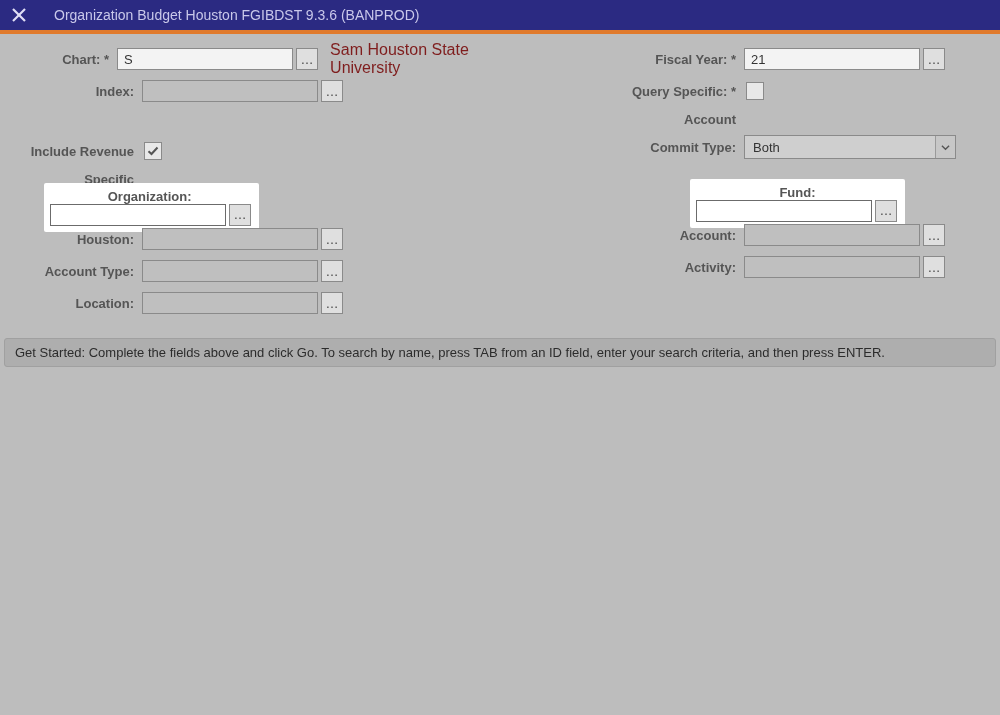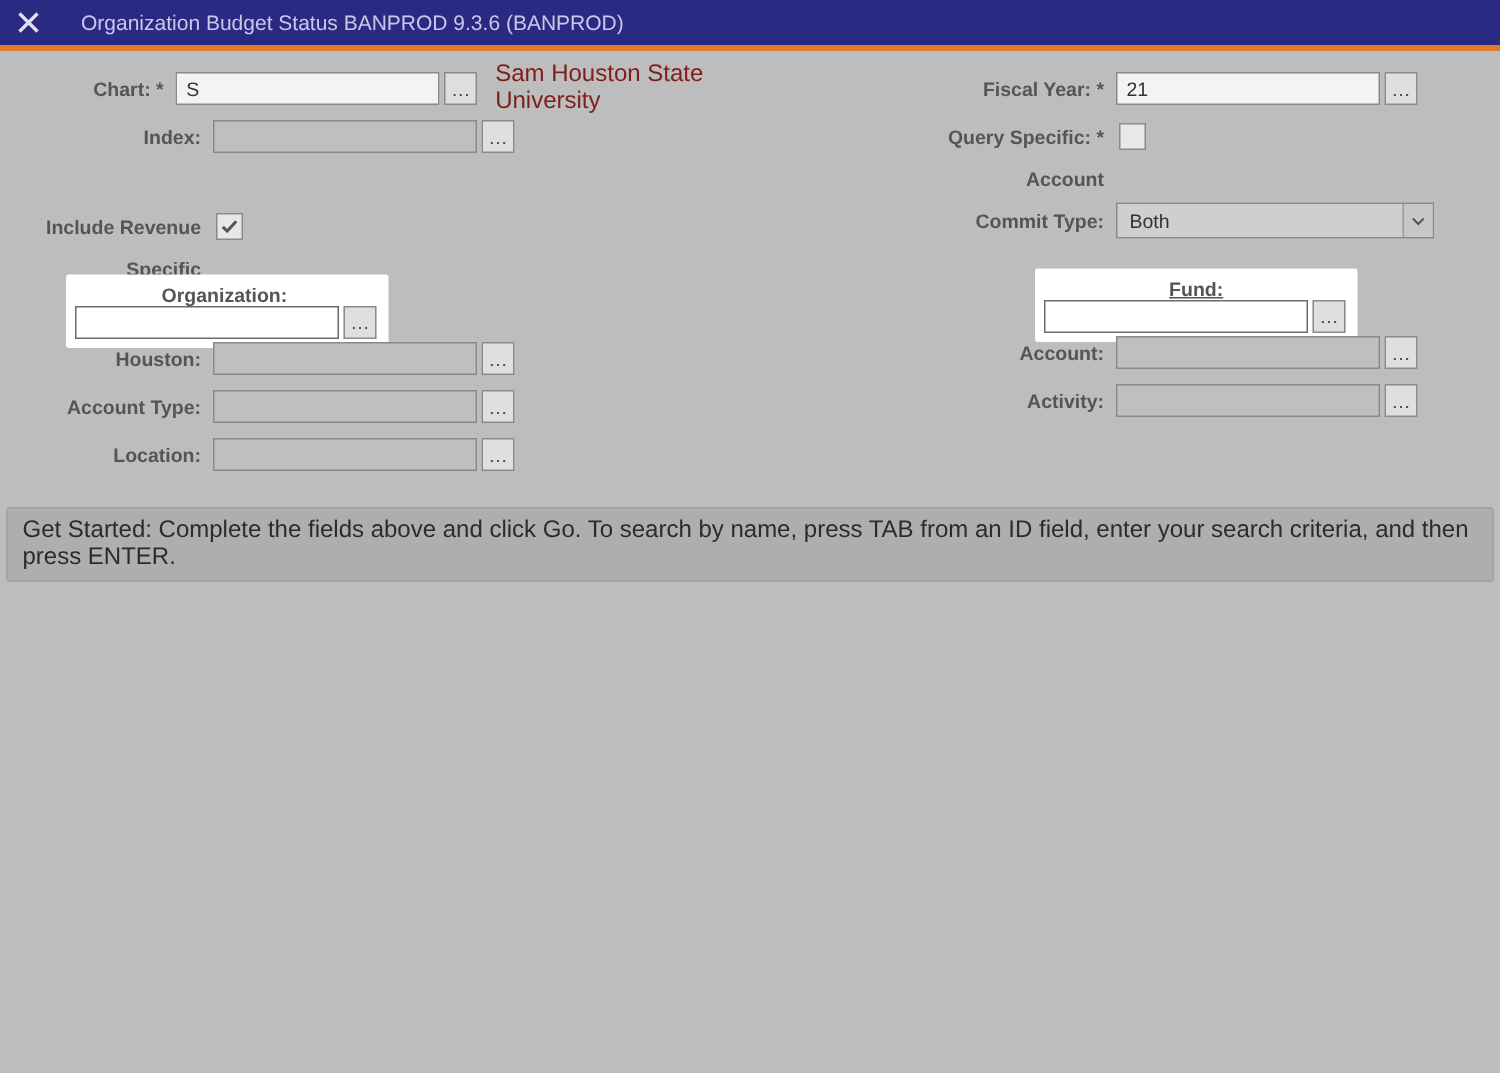--- a/index.html
+++ b/index.html
@@ -166,38 +166,38 @@
     flex-direction: column;
   }
 
   .hint-bar {
     margin: 4px 4px 0 4px;
     background: #aeaeae;
     border: 1px solid #a0a0a0;
     border-radius: 3px;
     padding: 6px 10px;
     color: #2c2c2c;
-    font-size: 16px;
+    font-size: 13px;
   }
 
   
   .col.right input.text { width: 176px; }
 
 </style>
 </head>
 <body>
 
 <div class="titlebar">
   <div class="close">
     <svg viewBox="0 0 14 14">
         <line x1="1" y1="1" x2="13" y2="13" stroke="#e0dff5" stroke-width="2.2"></line>
         <line x1="13" y1="1" x2="1" y2="13" stroke="#e0dff5" stroke-width="2.2"></line>
       </svg>
   </div>
-  <div>Organization Budget Status BANPROD 9.3.6 (BANPROD)</div>
+  <div>Organization Budget Houston FGIBDST 9.3.6 (BANPROD)</div>
 </div>
 <div class="accentbar"></div>
 
 <div class="form-area">
   <div class="columns">
 
     <div class="col left">
 
       <div class="row">
         <div class="label">Chart: *</div>
@@ -297,21 +297,21 @@
                 <polyline points="1,3 5,7 9,3" fill="none" stroke="#555" stroke-width="1.5"></polyline>
               </svg>
           </div>
         </div>
       </div>
 
       <div class="row" style="height:22px"></div>
 
       <div class="row">
         <div class="highlight-wrap" style="margin-left:190px;">
-          <div class="label" style="width:54px;text-decoration:underline;">Fund:</div>
+          <div class="label" style="width:54px;">Fund:</div>
           <div class="input-wrap">
             <input class="text highlight" value="" style="">
             <div class="lookup-btn"></div>
           </div>
         </div>
       </div>
 
       <div class="row">
         <div class="label" style="width:244px;">Account:</div>
         <div class="input-wrap">

